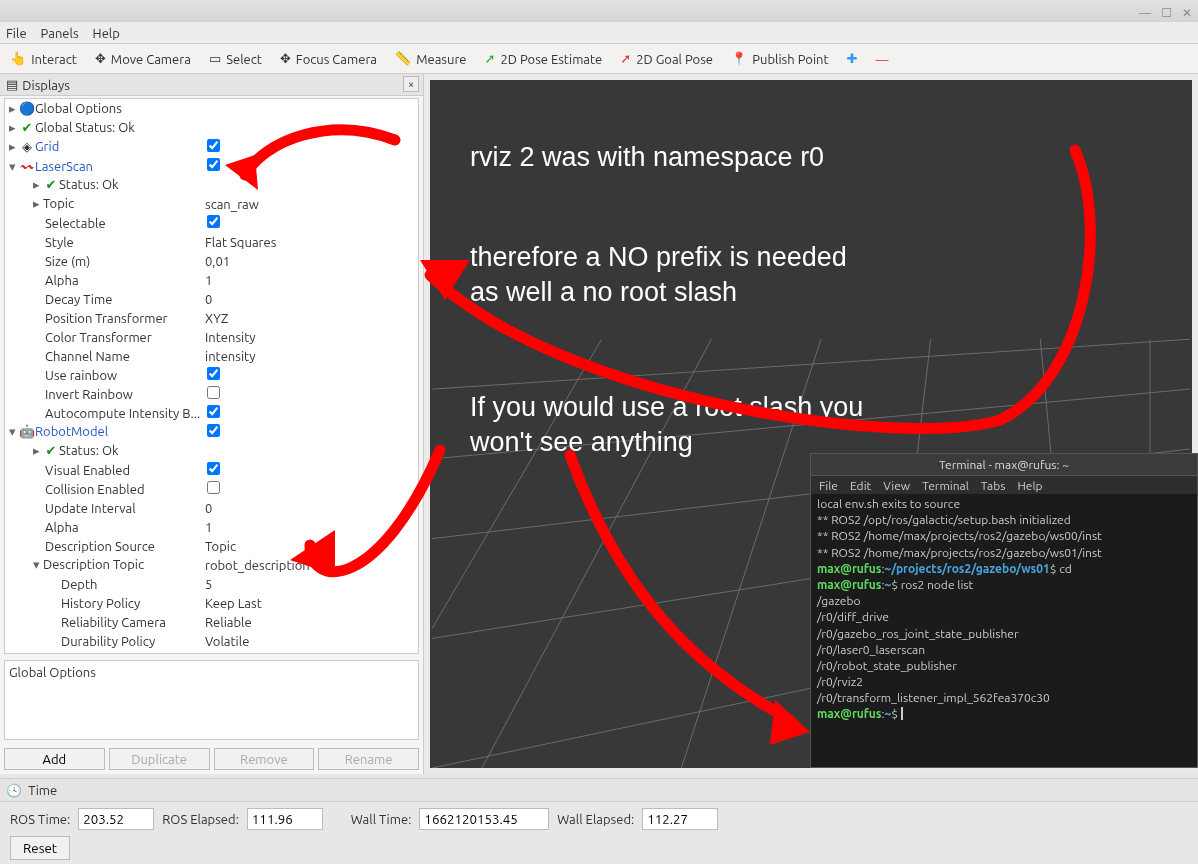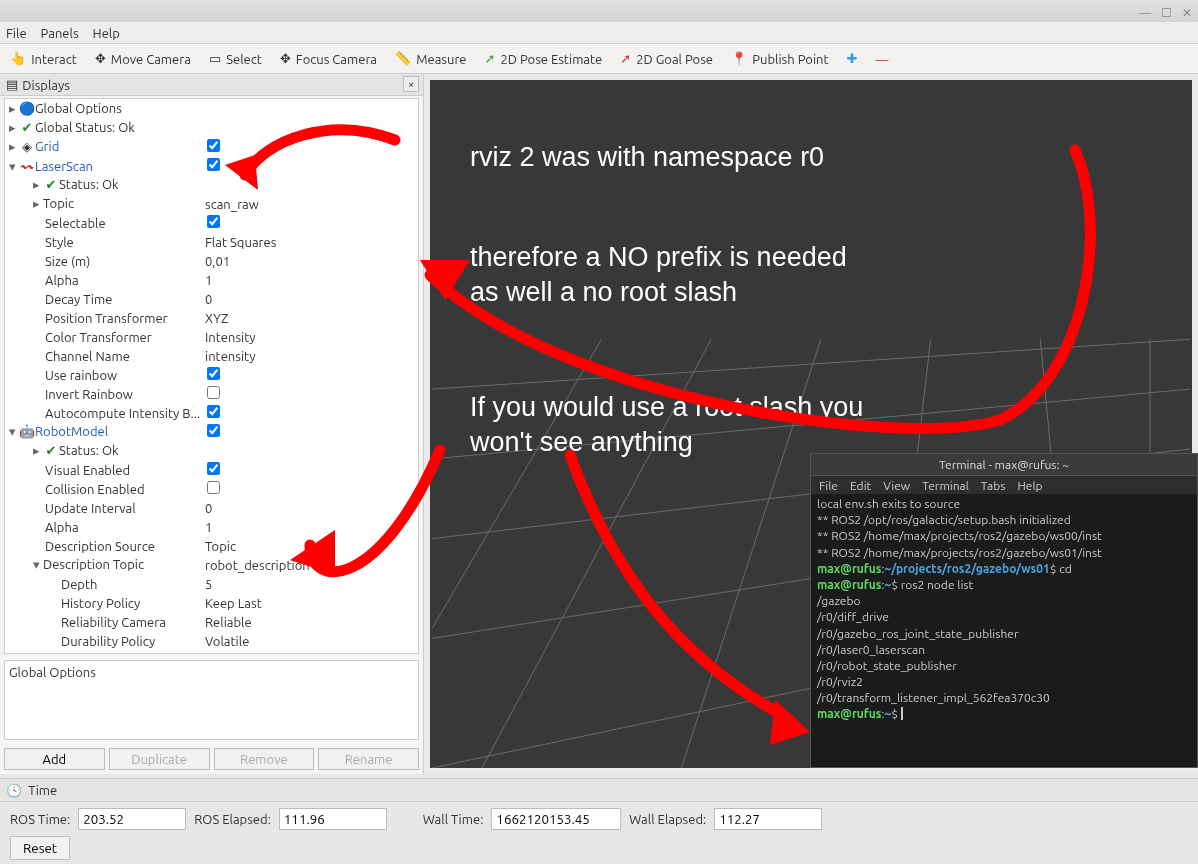--- a/index.html
+++ b/index.html
@@ -41,21 +41,21 @@
 .grid line { stroke: #6b6b6b; stroke-width: 1; }
 
 .terminal { position: absolute; right: 0; bottom: 0; width: 388px; height: 315px; background: #1b1b1b; border: 1px solid #555; }
 .term-title { height: 22px; background: #3b3b3b; color: #ddd; font-size: 12px; display:flex; align-items:center; justify-content:center; border-bottom:1px solid #555; }
 .term-menu { height: 18px; background: #2e2e2e; display:flex; gap:12px; padding: 0 8px; color:#ccc; font-size:12px; align-items:center;}
 .term-body { padding: 2px 6px; font-family: "DejaVu Sans Mono", monospace; font-size: 12px; color: #ccc; line-height: 1.35; white-space: pre; overflow: hidden; }
 .tg { color: #5fd75f; font-weight:bold; } .tb { color: #4aa3df; font-weight:bold; } .tw { color: #ccc; }
 
 .time { height: 24px; background: #e6e4e2; display:flex; align-items:center; padding: 0 6px; gap: 6px; border-top:1px solid #ccc; border-bottom:1px solid #ccc; margin-top: 4px;}
 .time-row { display:flex; align-items:center; gap: 8px; padding: 6px 10px; }
-.time-row input { width: 108px; height: 22px; border:1px solid #bbb; padding: 0 4px; }
+.time-row input { width: 76px; height: 22px; border:1px solid #bbb; padding: 0 4px; }
 .time-row .wide { width: 130px; }
 .reset { margin: 0 10px 0 10px; }
 .reset button { height: 24px; padding: 0 12px; border:1px solid #bbb; background:#f2f1f0; }
 
 svg.annot { position:absolute; inset:0; pointer-events:none; }
 svg.annot path { fill:none; stroke:#f00; stroke-width:11; stroke-linecap:round; }
 svg.annot polygon { fill:#f00; }
 </style>
 </head>
 <body>
@@ -272,21 +272,21 @@
 
 <div class="time">
   <span>🕓</span>
   <span>Time</span>
 </div>
 <div class="time-row">
   <span>ROS Time:</span>
   <input value="203.52" style="">
   <span>ROS Elapsed:</span>
   <input value="111.96" style="">
-  <span style="margin-left:28px">Wall Time:</span>
+  <span style="margin-left:20px">Wall Time:</span>
   <input class="wide" value="1662120153.45" style="">
   <span>Wall Elapsed:</span>
   <input value="112.27" style="">
 </div>
 <div class="reset"><button>Reset</button></div>
 
 <div class="terminal" style="bottom:96px;">
   <div class="term-title">Terminal - max@rufus: ~</div>
   <div class="term-menu">
     <span>File</span>

